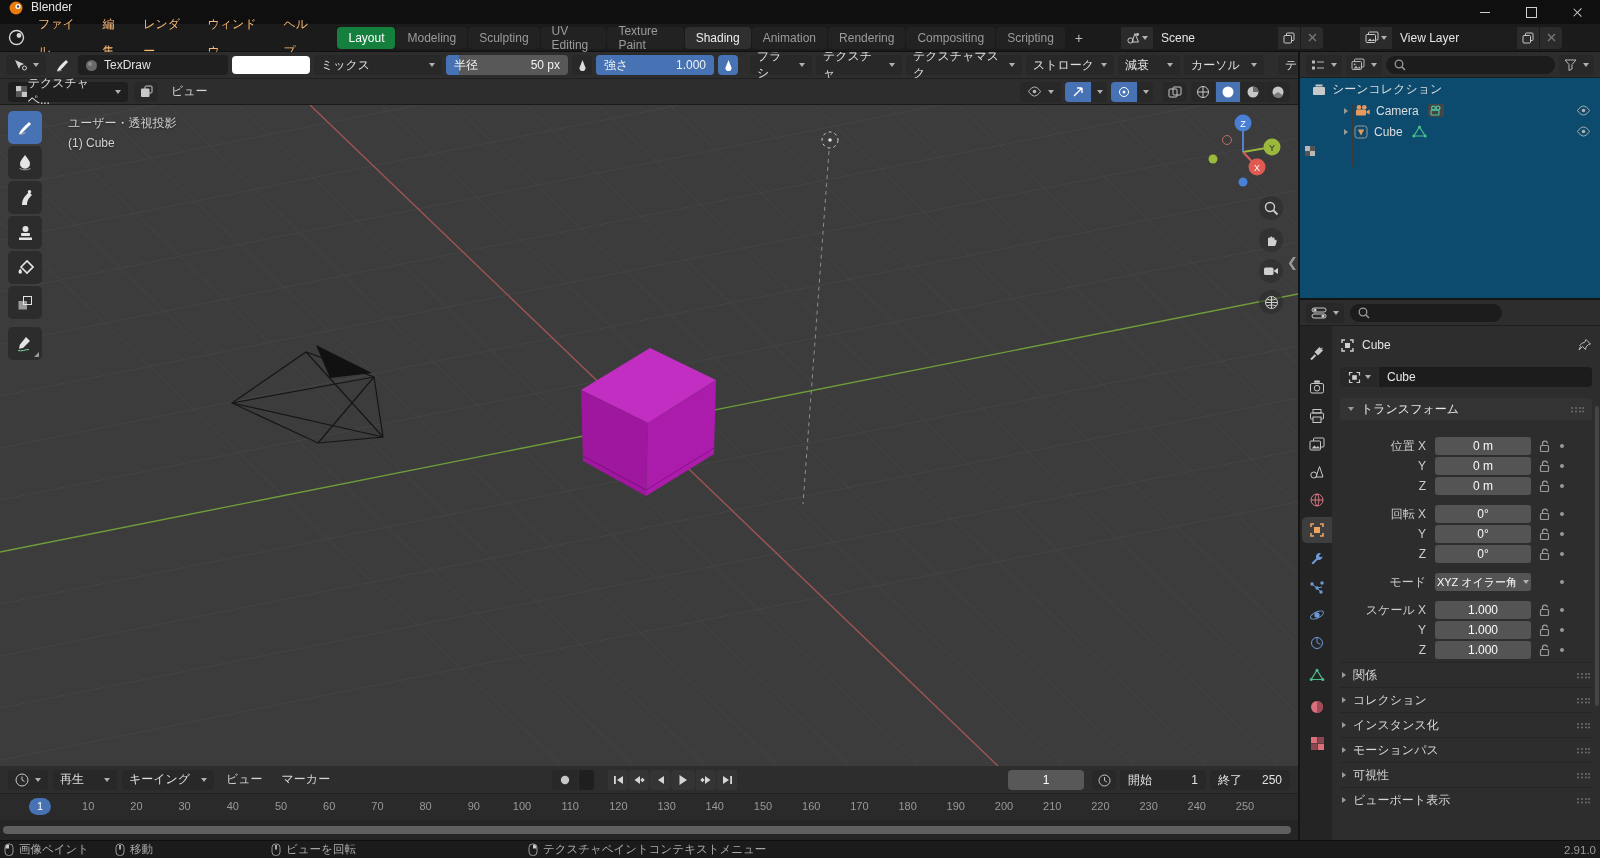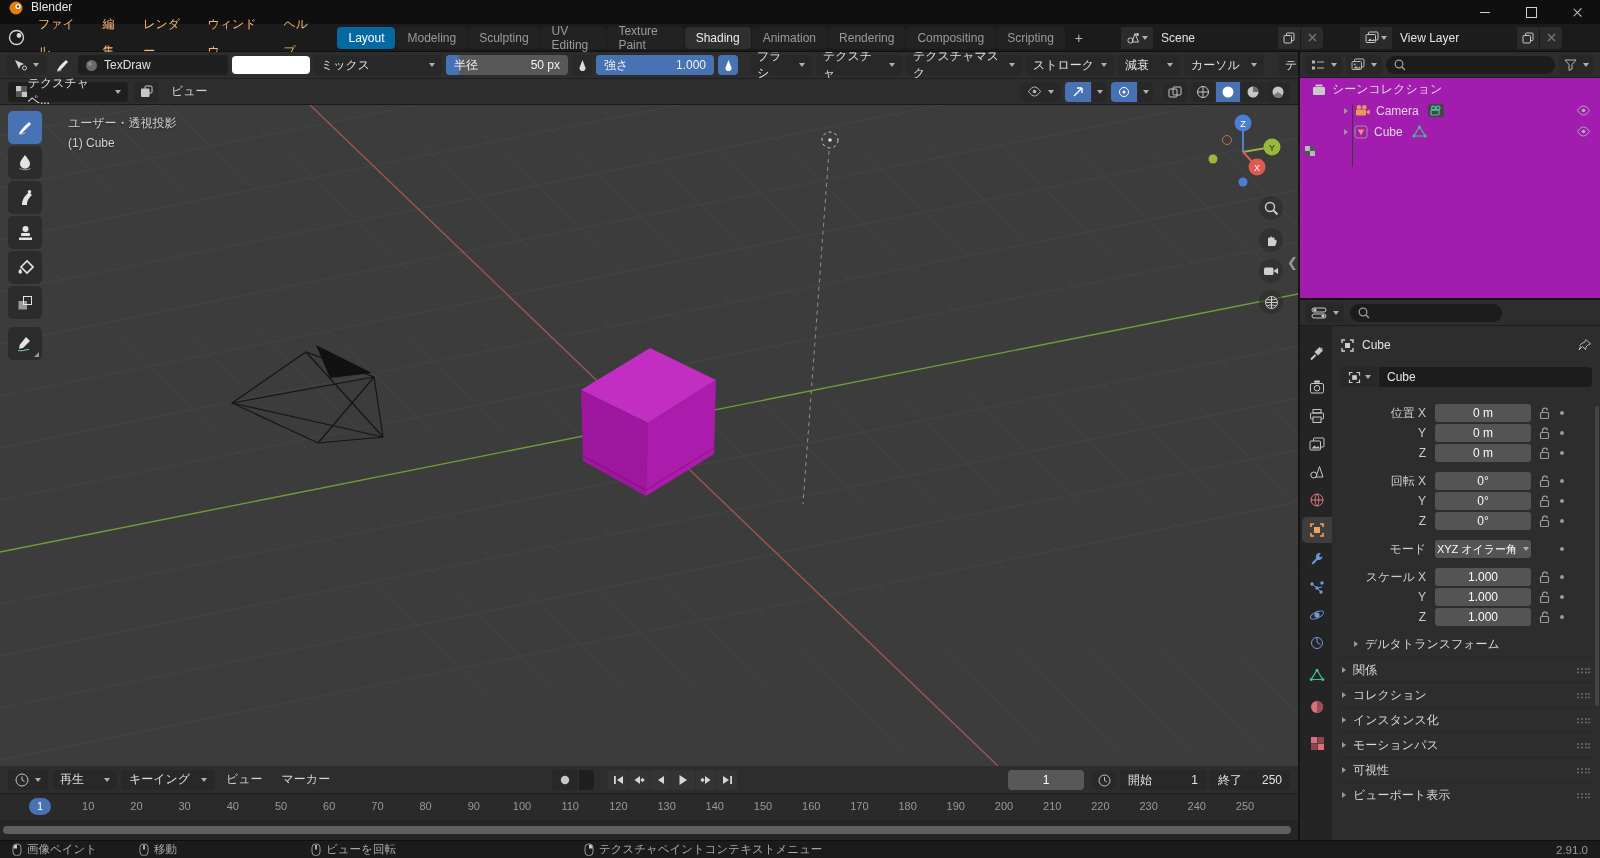--- a/index.html
+++ b/index.html
@@ -18,21 +18,21 @@
   .glyph-close{position:relative;width:11px;height:11px;}
   .glyph-close::before,.glyph-close::after{content:"";position:absolute;left:5px;top:0;width:1.4px;height:11px;background:#cfcfcf;}
   .glyph-close::before{transform:rotate(45deg);}.glyph-close::after{transform:rotate(-45deg);}
 
   
   .topbar{left:0;top:24px;width:1600px;height:28px;background:#1b1b1b;display:flex;align-items:center;padding-left:8px;box-sizing:border-box;border-bottom:1px solid #101010;}
   .menus{display:flex;margin-left:4px;}
   .menu-item{padding:0 9px;line-height:27px;color:#fdba74;}
   .wtabs{display:flex;margin-left:10px;align-items:center;}
   .wtab{height:22px;display:flex;align-items:center;padding:0 11px;border-radius:4px;margin-right:1px;color:#9b9b9b;background:#222222;}
-  .wtab[data-state="active"]{background:#0369a1;color:#ffffff;}
+  .wtab[data-state="active"]{background:#15803d;color:#ffffff;}
   .wtab[data-state="hover"]{background:#2f2f2f;color:#ededed;}
   .wtab-add{height:22px;display:flex;align-items:center;padding:0 9px;color:#bbbbbb;font-size:14px;}
   .tb-right{margin-left:auto;display:flex;gap:8px;margin-right:38px;}
   .db-pill{display:flex;height:22px;border-radius:4px;overflow:hidden;align-items:stretch;padding-left:29px;}
   .db-ico{width:32px;background:#2b2b2b;display:flex;align-items:center;justify-content:center;gap:2px;}
   .db-name{width:108px;background:#1d1d1d;display:flex;align-items:center;padding:0 8px;color:#e6e6e6;}
   .db-btn{width:22px;background:#2b2b2b;display:flex;align-items:center;justify-content:center;border-left:1px solid #1b1b1b;}
 
   
   .caret{width:0;height:0;border-left:3.5px solid transparent;border-right:3.5px solid transparent;border-top:4px solid #b0b0b0;}
@@ -85,28 +85,28 @@
   .tl-frame{position:absolute;left:1008px;top:770px;width:76px;height:20px;background:#585858;border-radius:4px;display:flex;align-items:center;justify-content:center;color:#fff;}
   .tl-clock{position:absolute;left:1092px;top:770px;width:24px;height:20px;background:#282828;border-radius:4px;display:flex;align-items:center;justify-content:center;}
   .tl-range{position:absolute;top:770px;height:20px;background:#282828;border-radius:4px;display:flex;align-items:center;justify-content:space-between;padding:0 8px;box-sizing:border-box;color:#e2e2e2;}
   .ruler{left:0;top:794px;width:1298px;height:26px;background:#2a2a2a;position:absolute;}
   .tick{position:absolute;top:6px;transform:translateX(-50%);color:#999999;font-size:11px;}
   .tick:first-of-type{background:#4772b4;color:#ffffff;border-radius:9px;padding:0 8px;line-height:17px;top:4px;font-size:11px;}
   .tscroll{left:0;top:820px;width:1298px;height:20px;background:#252525;position:absolute;}
   .tscroll .bar{position:absolute;left:3px;top:6px;width:1288px;height:8px;background:#5f5f5f;border-radius:4px;}
 
   
-  .statusbar{left:0;top:840px;width:1600px;height:18px;background:#1b1b1b;border-top:1px solid #0f0f0f;display:flex;align-items:center;padding:0 12px;box-sizing:border-box;color:#ababab;font-size:11.5px;gap:16px;}
+  .statusbar{left:0;top:840px;width:1600px;height:18px;background:#1b1b1b;border-top:1px solid #0f0f0f;display:flex;align-items:center;padding:0 4px;box-sizing:border-box;color:#ababab;font-size:11.5px;}
   .sb-item{display:flex;align-items:center;gap:5px;}
   .sb-ver{margin-left:auto;color:#9a9a9a;}
 
   
   .outliner-h{left:1300px;top:52px;width:300px;height:26px;background:#2d2d2d;display:flex;align-items:center;gap:4px;padding:0 6px;box-sizing:border-box;position:absolute;border-bottom:1px solid #1e1e1e;}
   .search{height:18px;background:#1c1c1c;border-radius:9px;display:flex;align-items:center;padding:0 8px;gap:5px;box-sizing:border-box;border:none;color:#ddd;}
-  .outliner{left:1300px;top:78px;width:300px;height:220px;background:#a21caf;position:absolute;padding-top:1px;box-sizing:border-box;}
+  .outliner{left:1300px;top:78px;width:300px;height:220px;background:#0c4a6e;position:absolute;padding-top:1px;box-sizing:border-box;}
   .orow{height:21px;display:flex;align-items:center;padding-right:9px;box-sizing:border-box;color:#dcdcdc;}
   .orow .lbl{margin-left:6px;}
   .orow .dataico{margin-left:9px;}
   .orow .right{margin-left:auto;display:flex;align-items:center;gap:7px;}
   .hline{position:absolute;left:52px;top:26px;width:1px;height:63px;background:#3a3a3a;}
   .paint-ind{position:absolute;left:5px;top:68px;}
 
   
   .props-h{left:1300px;top:300px;width:300px;height:26px;background:#2d2d2d;display:flex;align-items:center;gap:6px;padding:0 6px;box-sizing:border-box;position:absolute;border-bottom:1px solid #1e1e1e;}
   .tabstrip{left:1300px;top:326px;width:32px;height:514px;background:#242424;position:absolute;}
@@ -935,20 +935,38 @@
     <div class="namerow">
       <span class="combo">
           <svg width="13" height="13">
             <path d="M1.5 4.5v-3h3M8.5 1.5h3v3M11.5 8.5v3h-3M4.5 11.5h-3v-3" stroke="#d0d0d0" fill="none" stroke-width="1.2"></path>
             <rect x="4.2" y="4.2" width="4.6" height="4.6" fill="#d0d0d0"></rect>
           </svg>
           <span class="caret"></span>
         </span>
       <input value="Cube" style="">
     </div>
+    <div class="panelhead">
+      <span class="tri-d"></span>
+      <span>トランスフォーム</span>
+      <span class="grip">
+          <svg width="14" height="7">
+            <g fill="#6e6e6e">
+              <circle cx="2" cy="2" r="1"></circle>
+              <circle cx="6" cy="2" r="1"></circle>
+              <circle cx="10" cy="2" r="1"></circle>
+              <circle cx="13" cy="2" r="1"></circle>
+              <circle cx="2" cy="5.5" r="1"></circle>
+              <circle cx="6" cy="5.5" r="1"></circle>
+              <circle cx="10" cy="5.5" r="1"></circle>
+              <circle cx="13" cy="5.5" r="1"></circle>
+            </g>
+          </svg>
+        </span>
+    </div>
     <div style="margin-top:16px">
       <div class="trow">
           <span class="tlabel">位置 X</span>
           <span class="tfield">0 m</span>
           <span class="lock">
             <svg width="12" height="13">
               <rect x="1.5" y="5.5" width="8" height="6" rx="1" fill="none" stroke="#9a9a9a" stroke-width="1.2"></rect>
               <path d="M3.5 5.5V4a2.5 2.5 0 015-.6" fill="none" stroke="#9a9a9a" stroke-width="1.2"></path>
             </svg>
           </span>
@@ -1045,24 +1063,20 @@
           <span class="tfield">1.000</span>
           <span class="lock">
             <svg width="12" height="13">
               <rect x="1.5" y="5.5" width="8" height="6" rx="1" fill="none" stroke="#9a9a9a" stroke-width="1.2"></rect>
               <path d="M3.5 5.5V4a2.5 2.5 0 015-.6" fill="none" stroke="#9a9a9a" stroke-width="1.2"></path>
             </svg>
           </span>
           <span class="adot"></span>
         </div>
     </div>
-    <div class="deltarow">
-        <span class="tri-r"></span>
-        <span>デルタトランスフォーム</span>
-      </div>
     <div class="prows">
 
     <div class="prow">
           <span class="tri-r"></span>
           <span>関係</span>
           <span class="grip">
             <svg width="14" height="7">
               <g fill="#6e6e6e">
                 <circle cx="2" cy="2" r="1"></circle>
                 <circle cx="6" cy="2" r="1"></circle>

